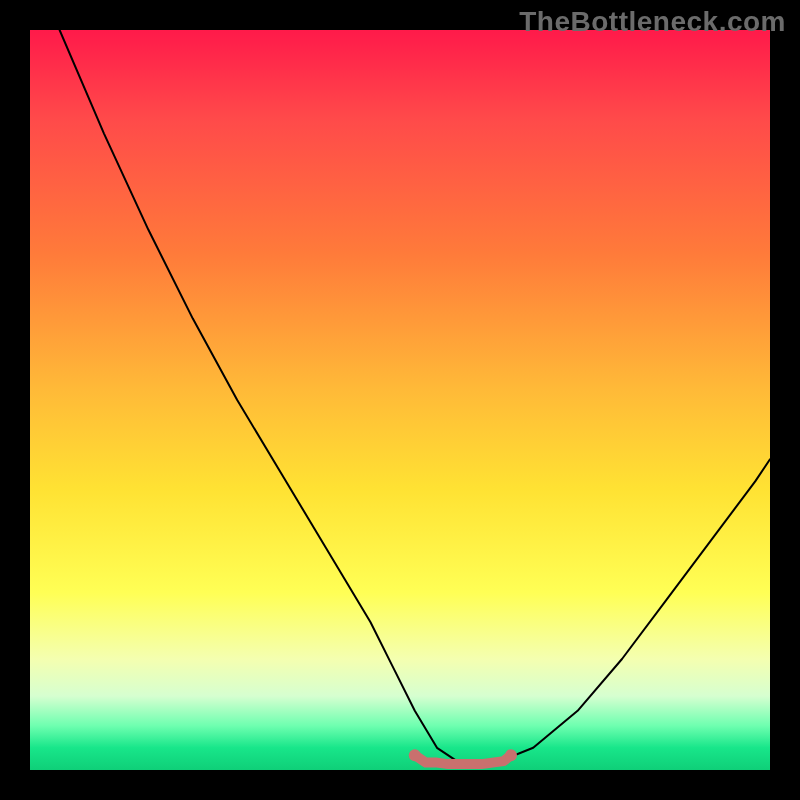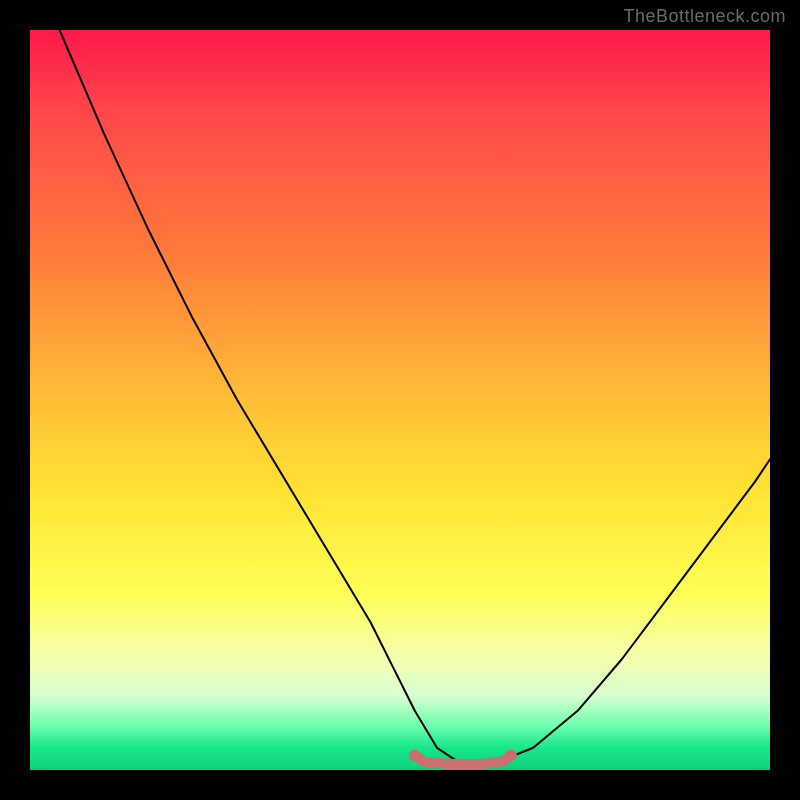--- a/index.html
+++ b/index.html
@@ -15,22 +15,22 @@
     position: relative;
     width: 800px;
     height: 800px;
     background: #000000;
   }
   .watermark {
     position: absolute;
     top: 6px;
     right: 14px;
     color: #6b6b6b;
-    font-size: 18px;
-    font-weight: 400;
+    font-size: 28px;
+    font-weight: 700;
     letter-spacing: 0.5px;
     z-index: 5;
   }
   .plot-area {
     position: absolute;
     left: 30px;
     top: 30px;
     width: 740px;
     height: 740px;
     overflow: hidden;

